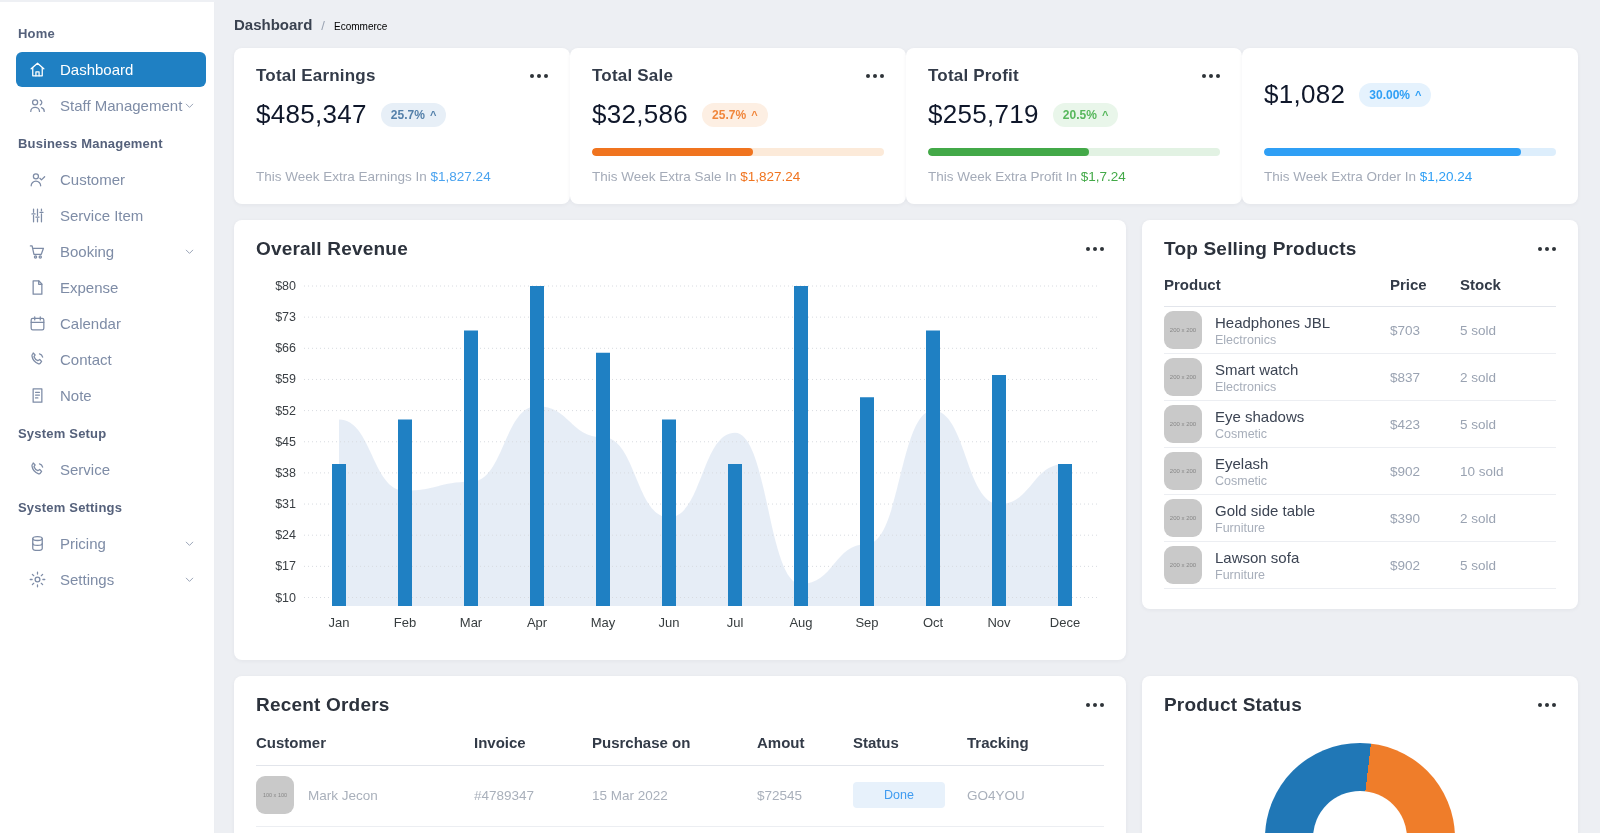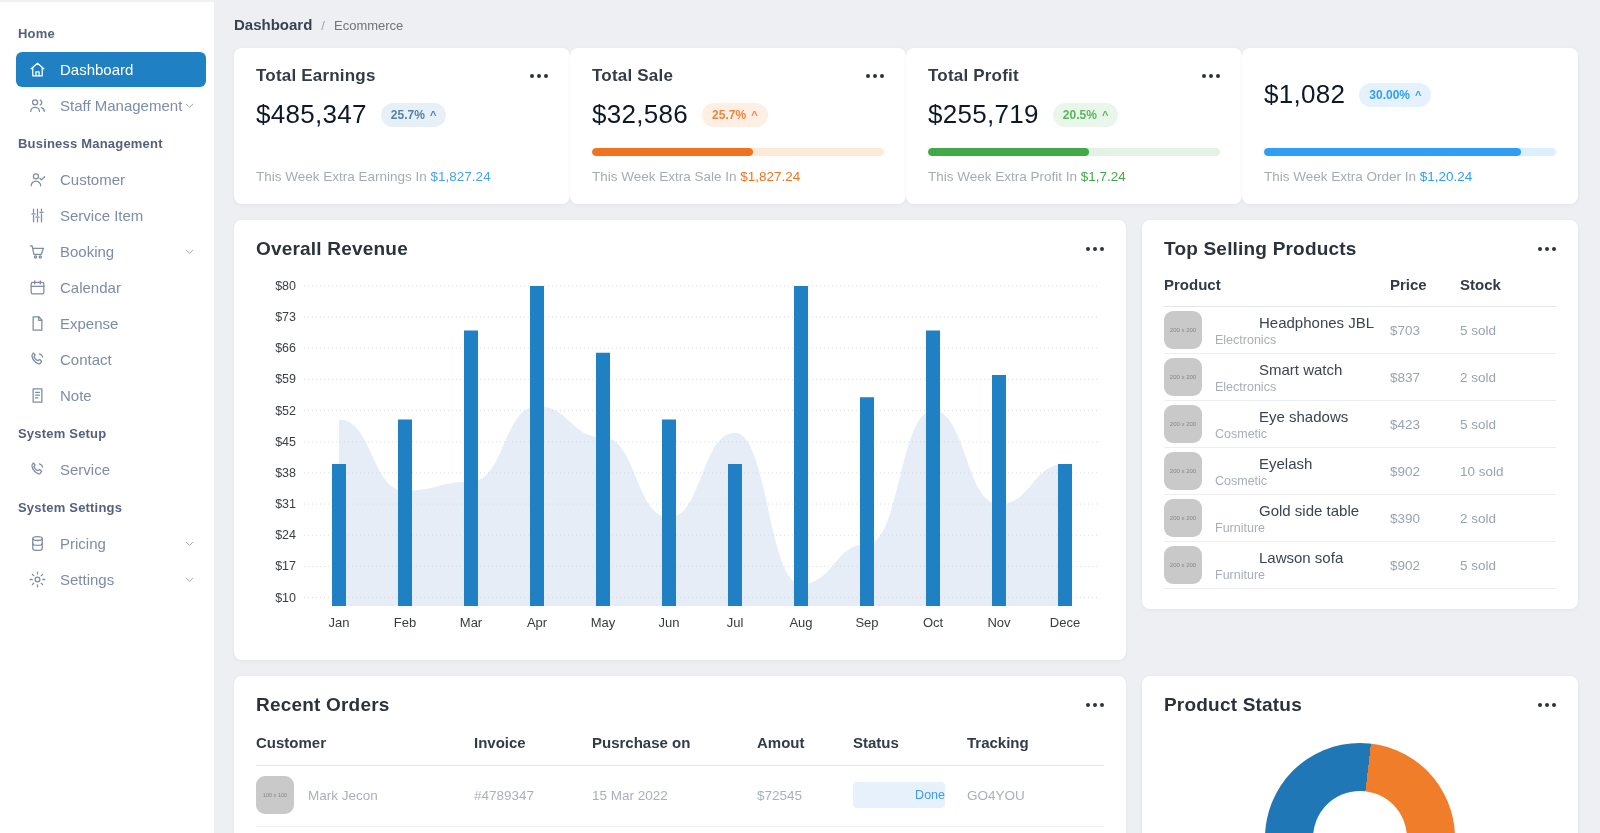--- a/index.html
+++ b/index.html
@@ -30,21 +30,21 @@
   .nav-item.active { background:#1f80c3; color:#fff; }
   .nav-icon { width:19px; height:19px; margin-right:13px; display:inline-flex; flex:none; }
   .nav-icon svg, .nav-chevron svg { width:100%; height:100%; stroke:currentColor; fill:none; stroke-width:1.6; stroke-linecap:round; stroke-linejoin:round; }
   .nav-label { flex:1; white-space:nowrap; }
   .nav-chevron { width:13px; height:13px; display:inline-flex; color:#8a96ab; }
   
   .main { flex:1; padding:12px 22px 0 19px; overflow:hidden; }
   .breadcrumb { display:flex; align-items:baseline; gap:9px; margin:4px 0 15px 0; }
   .bc-current { font-size:15px; font-weight:600; color:#3a4250; cursor:pointer; }
   .bc-sep { font-size:13px; color:#9aa3b2; }
-  .bc-parent { font-size:13px; color:#737373; }
+  .bc-parent { font-size:10px; color:#000000; }
   
   .cards-row { display:grid; grid-template-columns:repeat(4,1fr); gap:0; }
   .card { background:#fff; border-radius:8px; box-shadow:0 1px 4px rgba(30,40,60,.05); }
   .stat-card { height:156px; padding:18px 22px 20px 22px; display:flex; flex-direction:column; }
   .card-head { display:flex; justify-content:space-between; align-items:center; }
   .card-title { margin:0; font-size:17px; font-weight:600; color:#333b49; letter-spacing:.2px; }
   .dots { display:inline-flex; gap:3px; align-items:center; cursor:pointer; padding:5px 0 5px 8px; }
   .dots i { width:4px; height:4px; border-radius:50%; background:#2e3338; display:block; }
   .value-row { display:flex; align-items:center; gap:14px; margin-top:13px; }
   .stat-value { font-size:26px; font-weight:400; color:#0f172a; letter-spacing:.3px; }
@@ -85,42 +85,42 @@
   }
   .prow {
     display:grid; grid-template-columns:1fr 70px 96px; align-items:center;
     padding:4px 0; border-bottom:1px solid #eceef2; min-height:47px;
   }
   .name-cell { display:flex; align-items:center; gap:13px; }
   .thumb {
     width:38px; height:38px; border-radius:9px; background:#c9c9c9; color:#878787;
     font-size:6px; display:inline-flex; align-items:center; justify-content:center; flex:none;
   }
-  .pname { font-size:15px; color:#3c4453;margin-left:44px; }
+  .pname { font-size:15px; color:#3c4453; }
   .pcat { font-size:12.5px; color:#a7aeba; margin-top:2px; }
   .pcell-muted { font-size:13.5px; color:#9aa3b2; }
   
   .ot-header {
     display:grid; grid-template-columns:218px 118px 165px 96px 114px 1fr;
     font-size:15px; font-weight:600; color:#333b48;
     padding:18px 0 14px 0; border-bottom:1px solid #e2e5eb;
   }
   .orow {
     display:grid; grid-template-columns:218px 118px 165px 96px 114px 1fr; align-items:center;
     padding:10px 0 12px 0; border-bottom:1px solid #eceef2;
   }
   .ocell { font-size:13.5px; color:#a9b0bb; }
   .ocust { display:flex; align-items:center; gap:14px; font-size:13.5px; color:#a9b0bb; }
   .othumb {
     width:38px; height:38px; border-radius:9px; background:#c9c9c9; color:#878787;
     font-size:5.5px; display:inline-flex; align-items:center; justify-content:center; flex:none;
   }
   .pill {
     background:#e7f1fb; color:#3f9bf0; font-size:12.5px;
-    padding:6px 0; width:92px; text-align:right; border-radius:4px; display:inline-block;
+    padding:6px 0; width:92px; text-align:center; border-radius:4px; display:inline-block;
   }
   
   .status-panel { min-height:300px; }
   .donut { width:190px; height:190px; border-radius:50%; margin:27px auto 0 auto; position:relative; }
   .donut-hole { position:absolute; inset:48px; background:#fff; border-radius:50%; }
 </style>
 </head>
 <body>
 
 <aside class="sidebar">
@@ -183,34 +183,34 @@
         <span class="nav-label">Booking</span>
         <span class="nav-chevron">
           <svg viewBox="0 0 24 24">
             <path d="M6 9.5l6 6 6-6"></path>
           </svg>
         </span>
       </div>
       <div class="nav-item">
         <span class="nav-icon">
           <svg viewBox="0 0 24 24">
+            <path d="M6.5 3.5h7l4 4v13h-11z"></path>
+            <path d="M13.5 3.5V8h4"></path>
+          </svg>
+        </span>
+        <span class="nav-label">Expense</span>
+      </div>
+      <div class="nav-item">
+        <span class="nav-icon">
+          <svg viewBox="0 0 24 24">
             <rect x="4" y="5.5" width="16" height="14.5" rx="2"></rect>
             <path d="M4 10.5h16M8.5 3.5v4M15.5 3.5v4"></path>
           </svg>
         </span>
         <span class="nav-label">Calendar</span>
-      </div>
-      <div class="nav-item">
-        <span class="nav-icon">
-          <svg viewBox="0 0 24 24">
-            <path d="M6.5 3.5h7l4 4v13h-11z"></path>
-            <path d="M13.5 3.5V8h4"></path>
-          </svg>
-        </span>
-        <span class="nav-label">Expense</span>
       </div>
       <div class="nav-item">
         <span class="nav-icon">
           <svg viewBox="0 0 24 24">
             <path d="M6.6 3.8 9 6.2 7.5 8.6c.9 2.2 2.7 4 4.9 4.9l2.4-1.5 2.4 2.4-1.6 2.3c-.5.7-1.4 1-2.2.7C8.7 15.9 5.6 12 5 7.5c-.1-.8.2-1.6.9-2.1z"></path>
             <path d="M14.5 5c2 .5 3.5 2 4 4"></path>
           </svg>
         </span>
         <span class="nav-label">Contact</span>
       </div>

